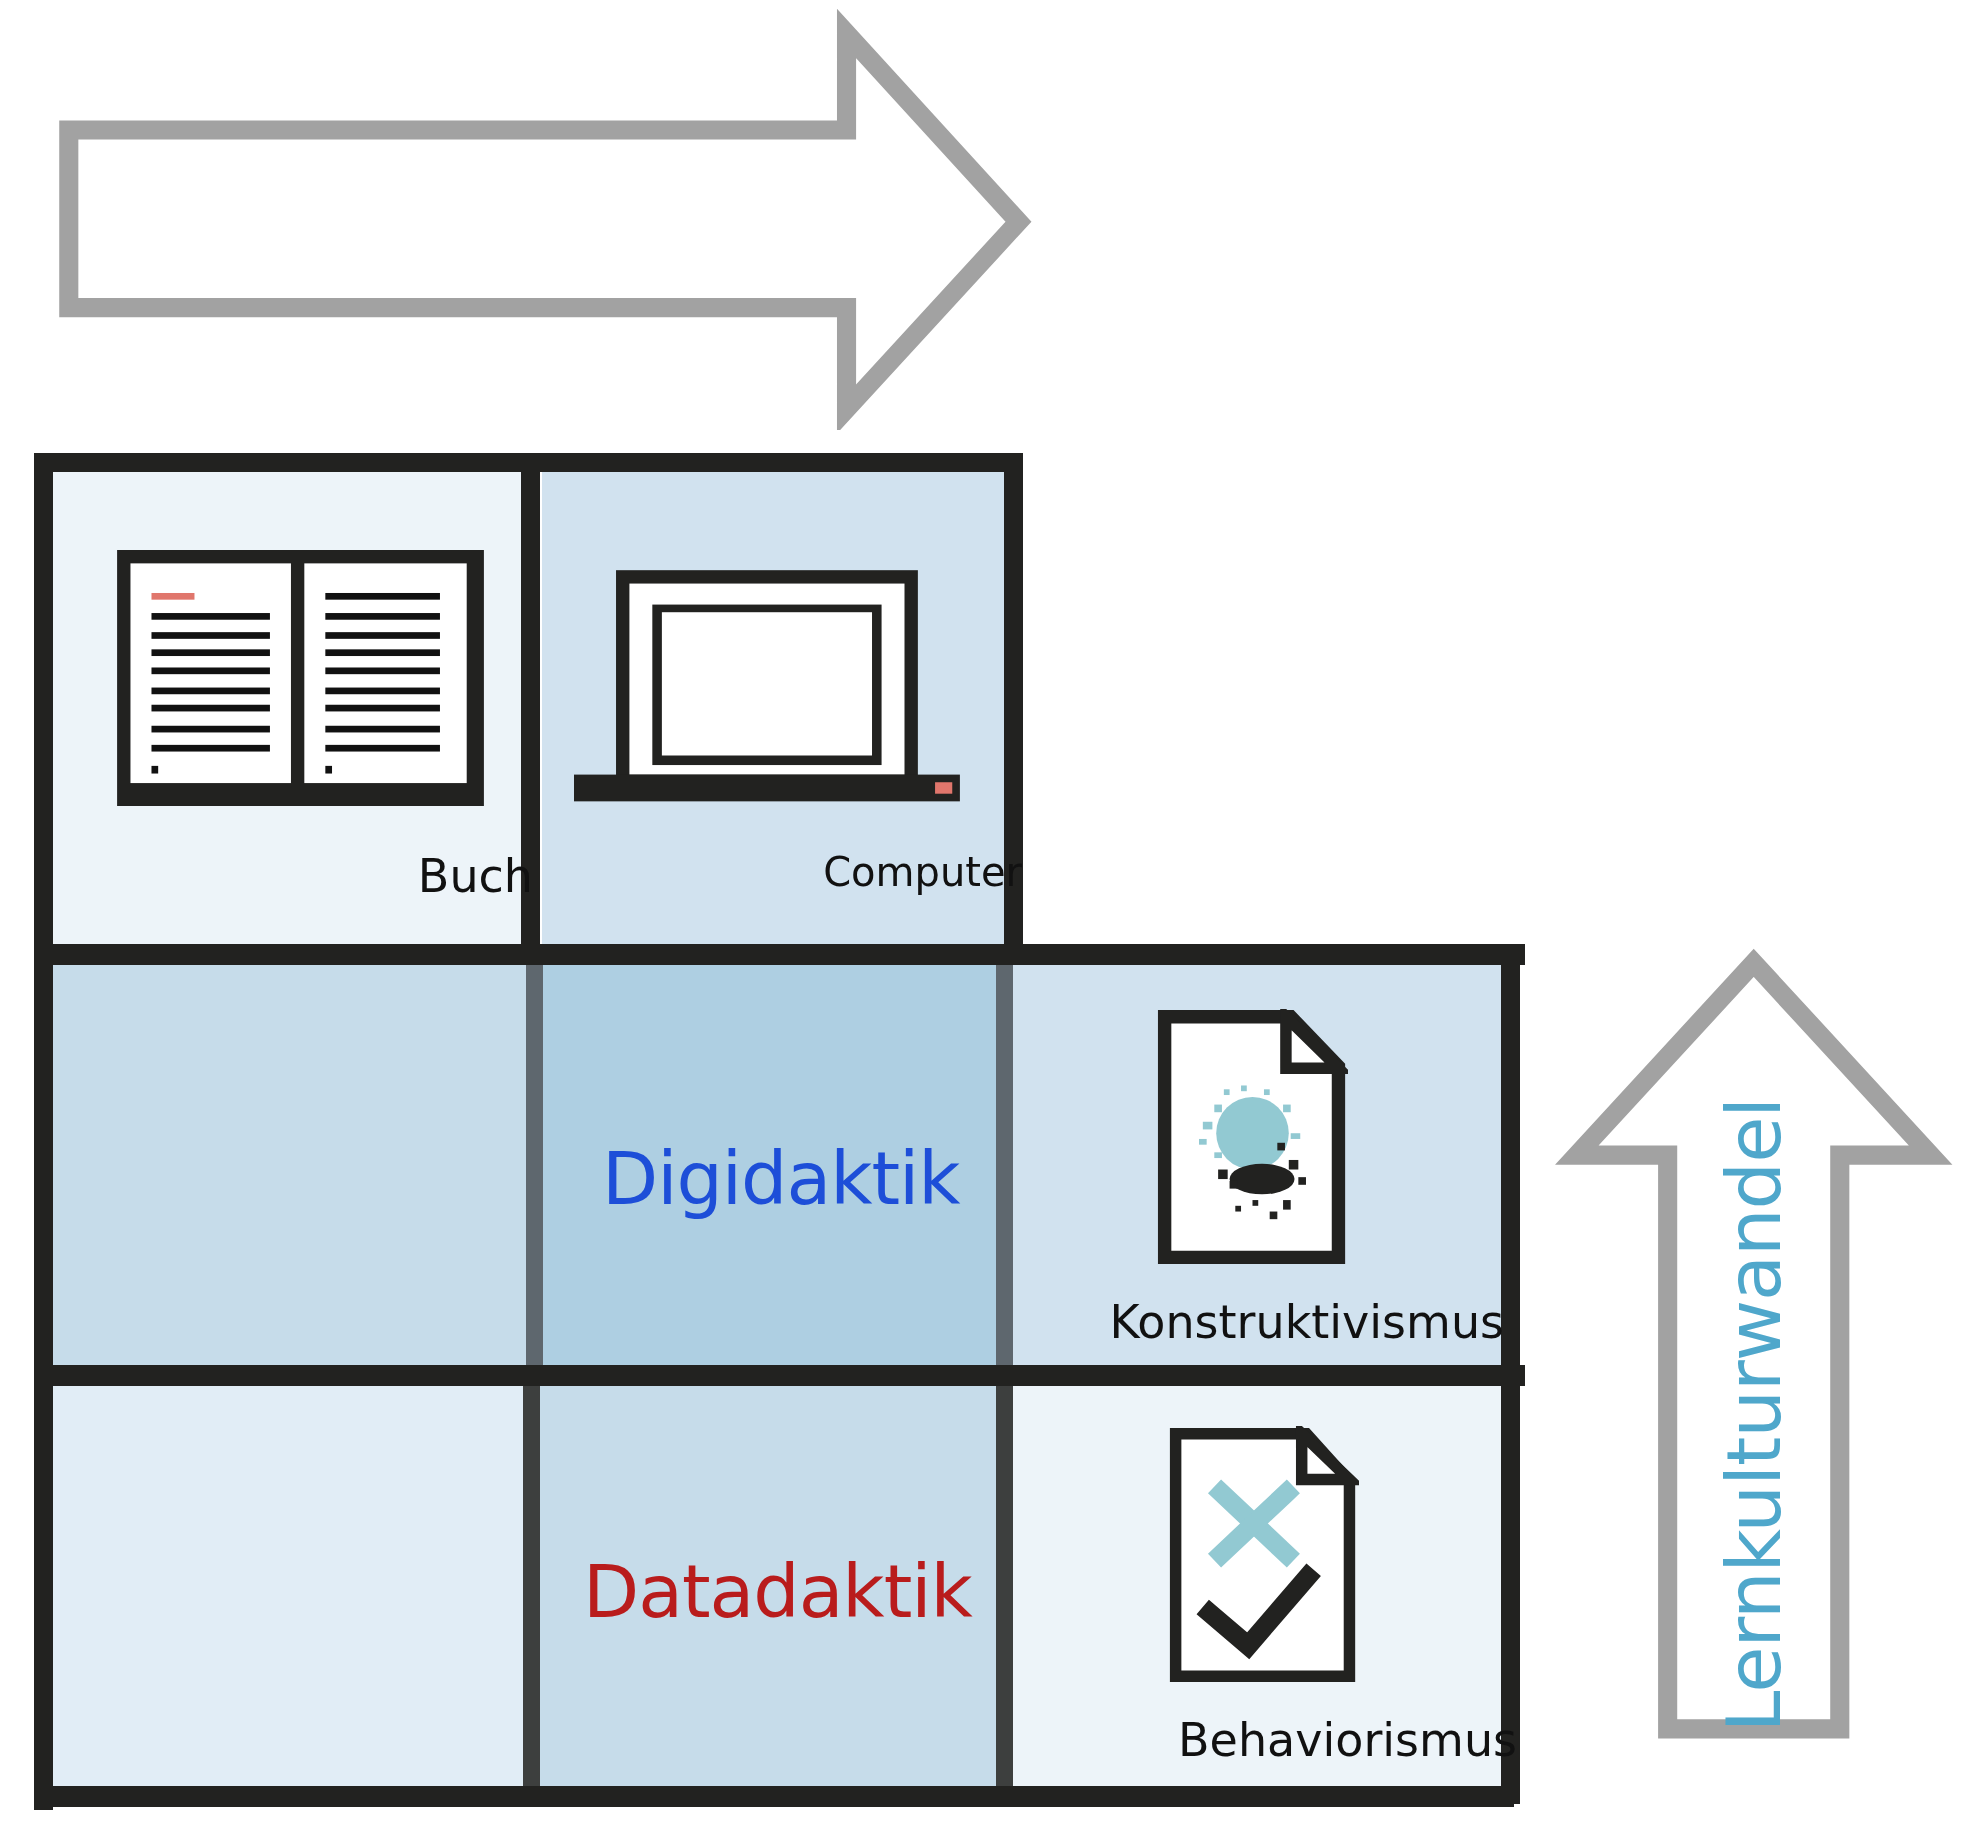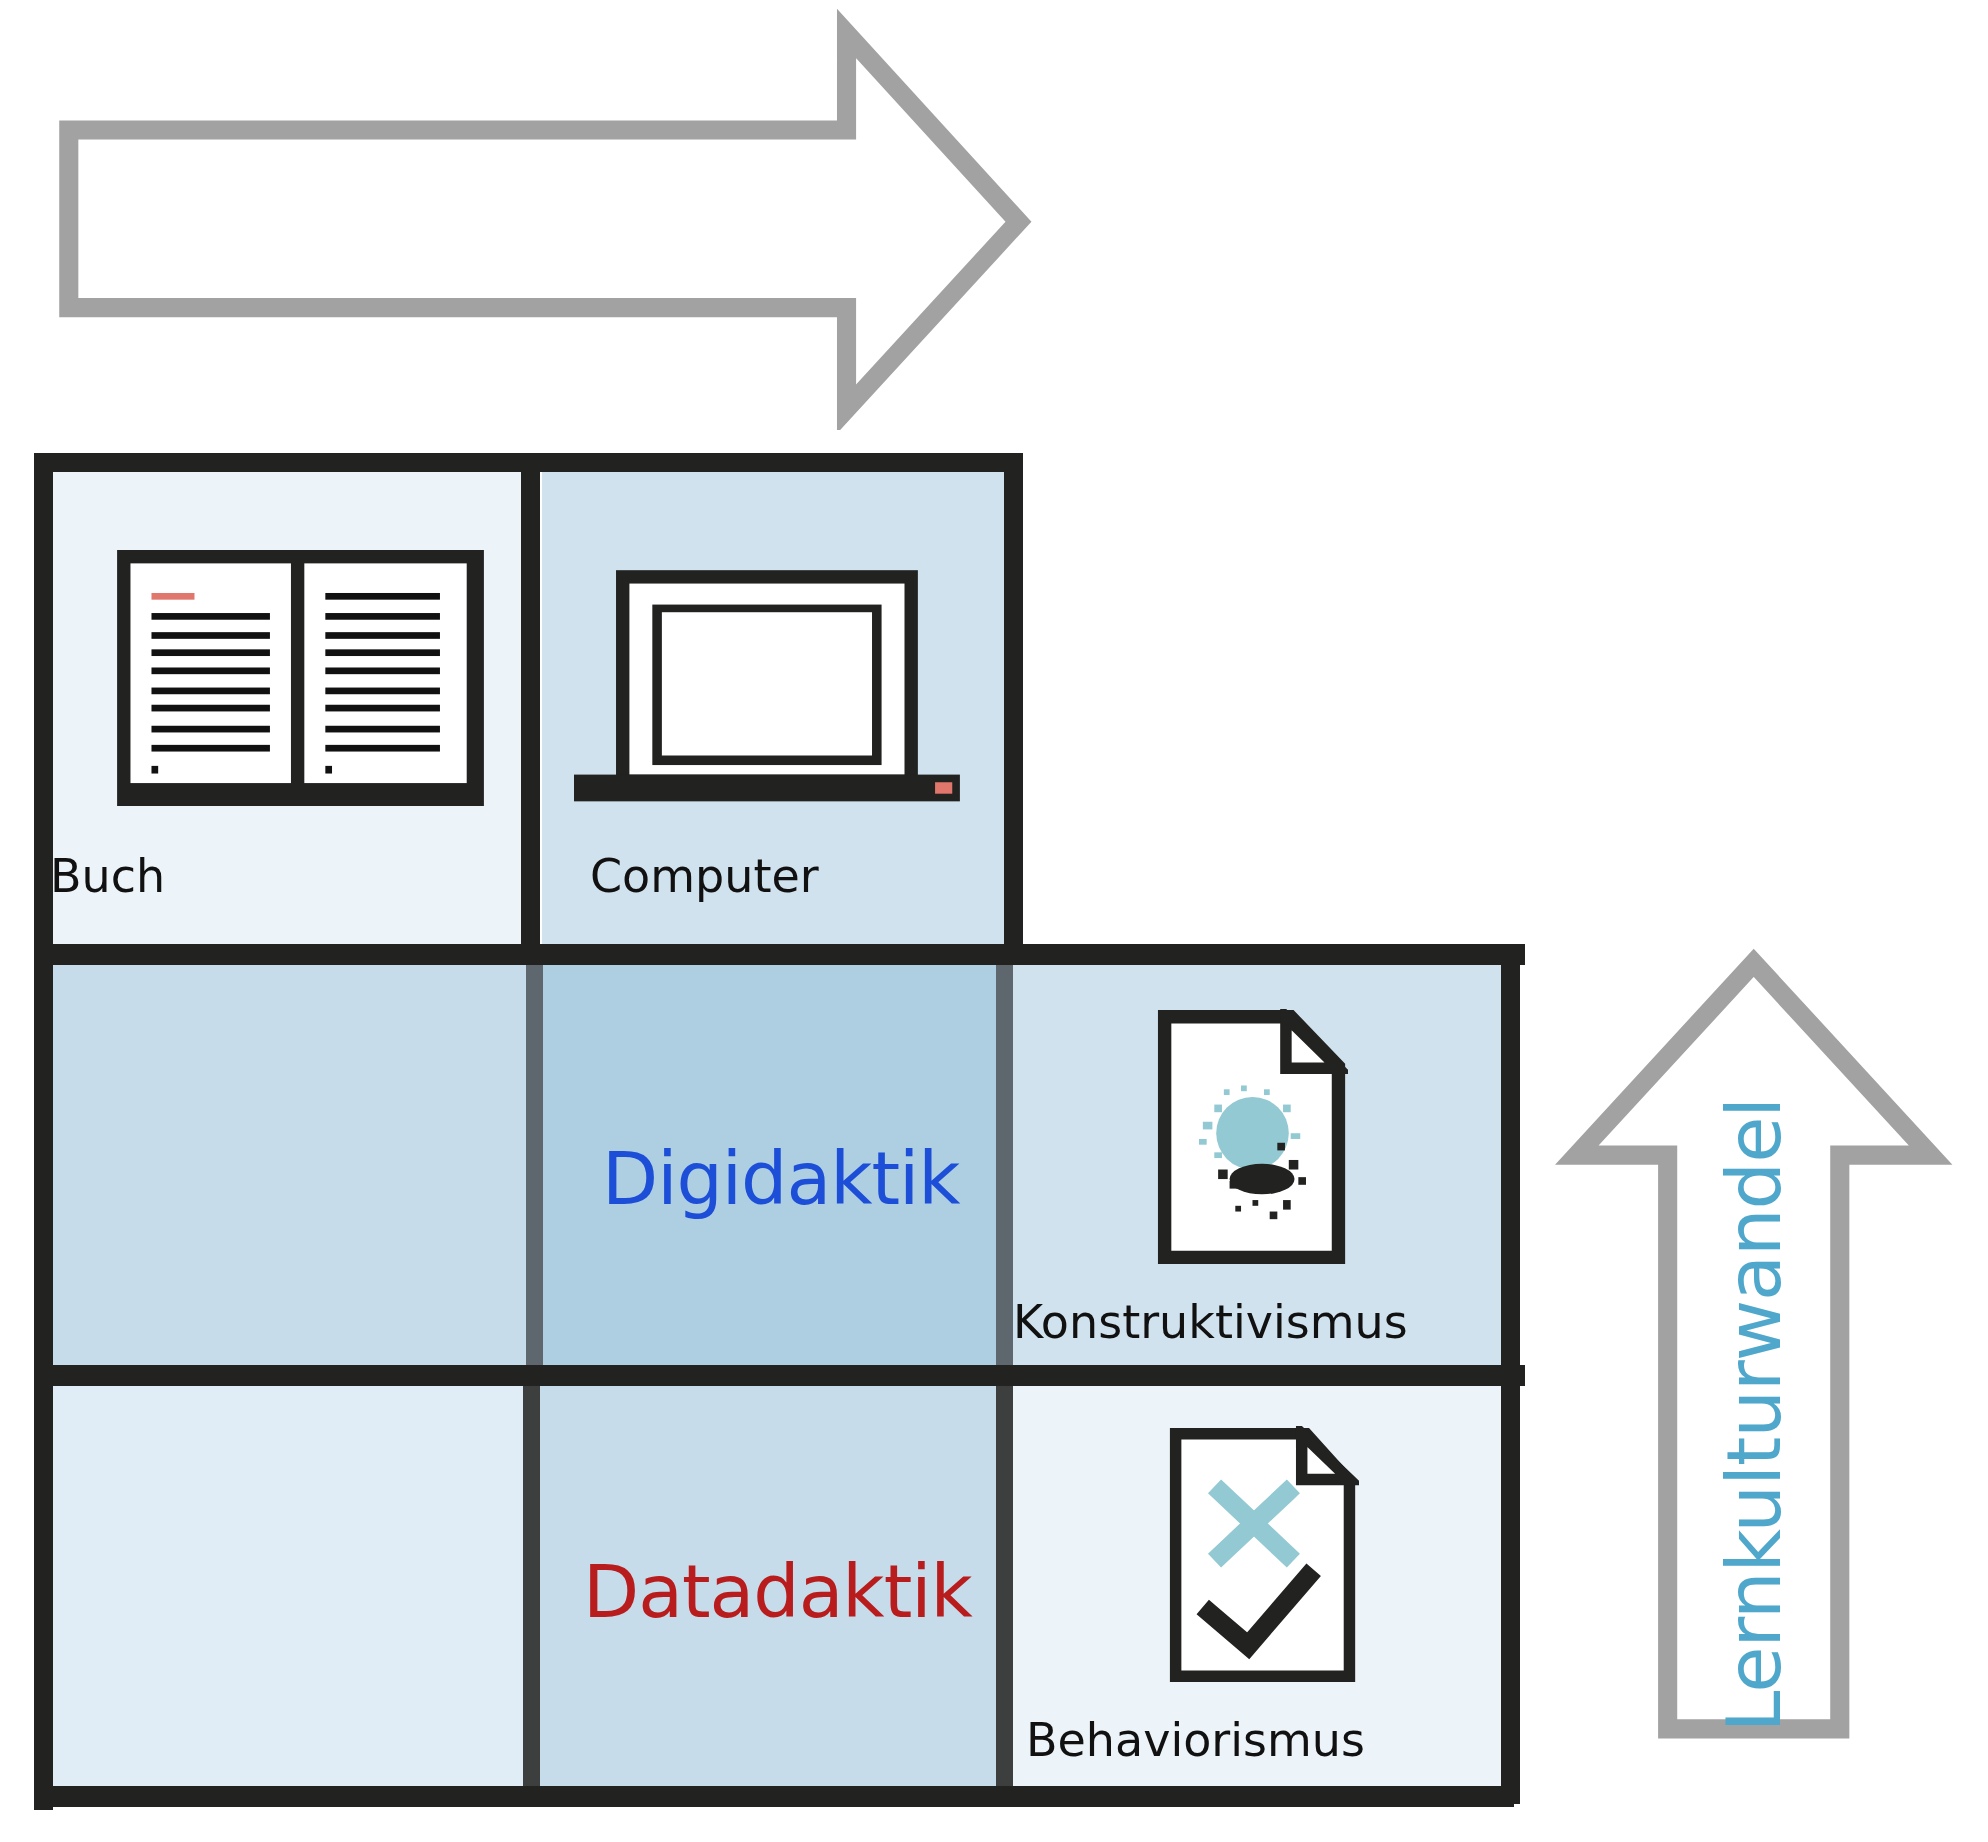--- a/index.html
+++ b/index.html
@@ -2,21 +2,21 @@
 <html><head>
 <meta charset="utf-8">
 <style>
   html, body { margin: 0; padding: 0; background: #ffffff; }
   body { width: 1988px; height: 1843px; position: relative; overflow: hidden;
          font-family: "DejaVu Sans", sans-serif; }
   .abs { position: absolute; }
   svg { display: block; }
 
   .cell { position: absolute; box-sizing: border-box; }
-  .label { position: absolute; left: 0; right: 0; text-align: left;
+  .label { position: absolute; left: 0; right: 0; text-align: right;
            font-family: "DejaVu Sans", sans-serif; color: #111111; }
   .big-label { position: absolute; font-family: "DejaVu Sans", sans-serif;
                font-size: 71px; white-space: nowrap; letter-spacing: -1px; }
 
   .hline, .vline { position: absolute; background: #222220; }
 </style>
 </head>
 <body>
 
 <div class="abs" style="left:0;top:0;width:1051px;height:430px;">
@@ -93,21 +93,21 @@
 <div class="abs" style="left:574px;top:570px;width:405px;height:243px;">
   <svg width="405" height="243" viewBox="0 0 424 254">
     <rect x="44" y="0" width="316" height="220" fill="#222220"></rect>
     <rect x="58" y="14" width="288" height="200" fill="#ffffff"></rect>
     <rect x="82" y="36" width="240" height="168" fill="#222220"></rect>
     <rect x="92" y="44" width="220" height="150" fill="#ffffff"></rect>
     <rect x="0" y="214" width="404" height="28" fill="#222220"></rect>
     <rect x="378" y="222" width="18" height="12" fill="#e0766c"></rect>
   </svg>
 </div>
-<div class="label" style="left:542px;width:480px;right:auto;top:849px;font-size:46px;padding-left:48px;">Computer</div>
+<div class="label" style="left:542px;width:480px;right:auto;top:849px;font-size:40px;">Computer</div>
 
 <div class="big-label" style="left:602px;top:1136px;color:#1d4ed8;font-size:73px;">Digidaktik</div>
 
 <div class="abs" style="left:1157px;top:1009px;width:191px;height:258px;">
   <svg width="191" height="258" viewBox="0 0 200 270">
     <polygon points="8,8 140,8 190,60 190,260 8,260" fill="#ffffff" stroke="#222220" stroke-width="14" stroke-linejoin="miter"></polygon>
     <polygon points="135,8 135,62 190,62" fill="#ffffff" stroke="#222220" stroke-width="12"></polygon>
     <circle cx="100" cy="130" r="38" fill="#92c9d2"></circle>
     <g fill="#92c9d2">
       <rect x="60" y="100" width="8" height="8"></rect>

